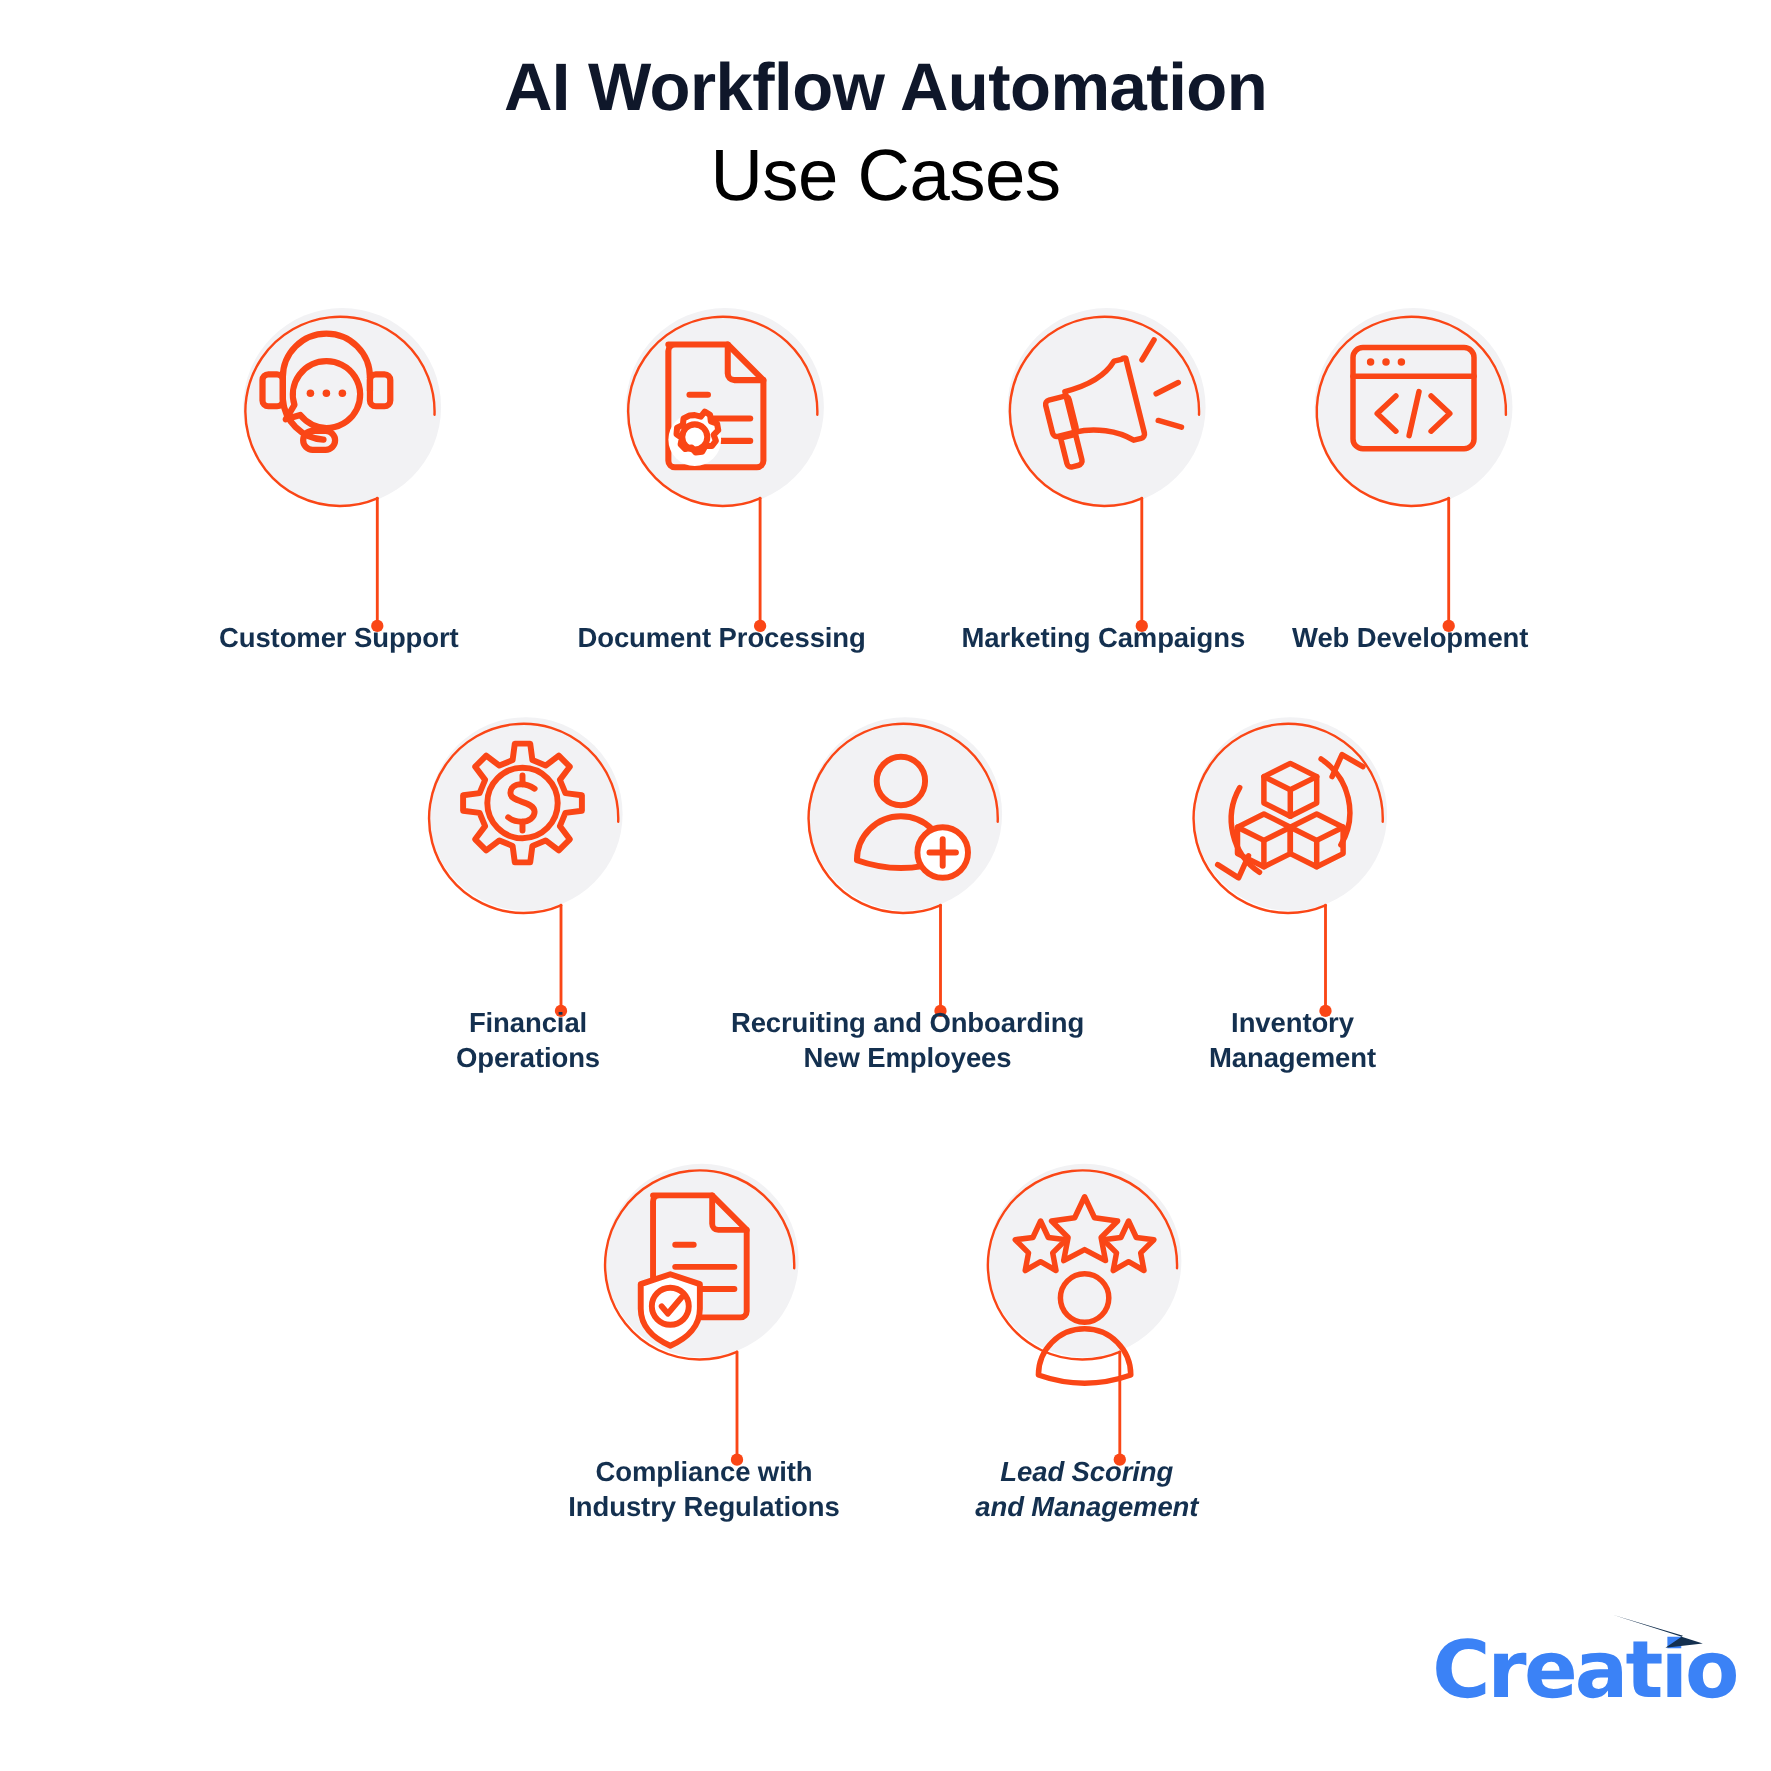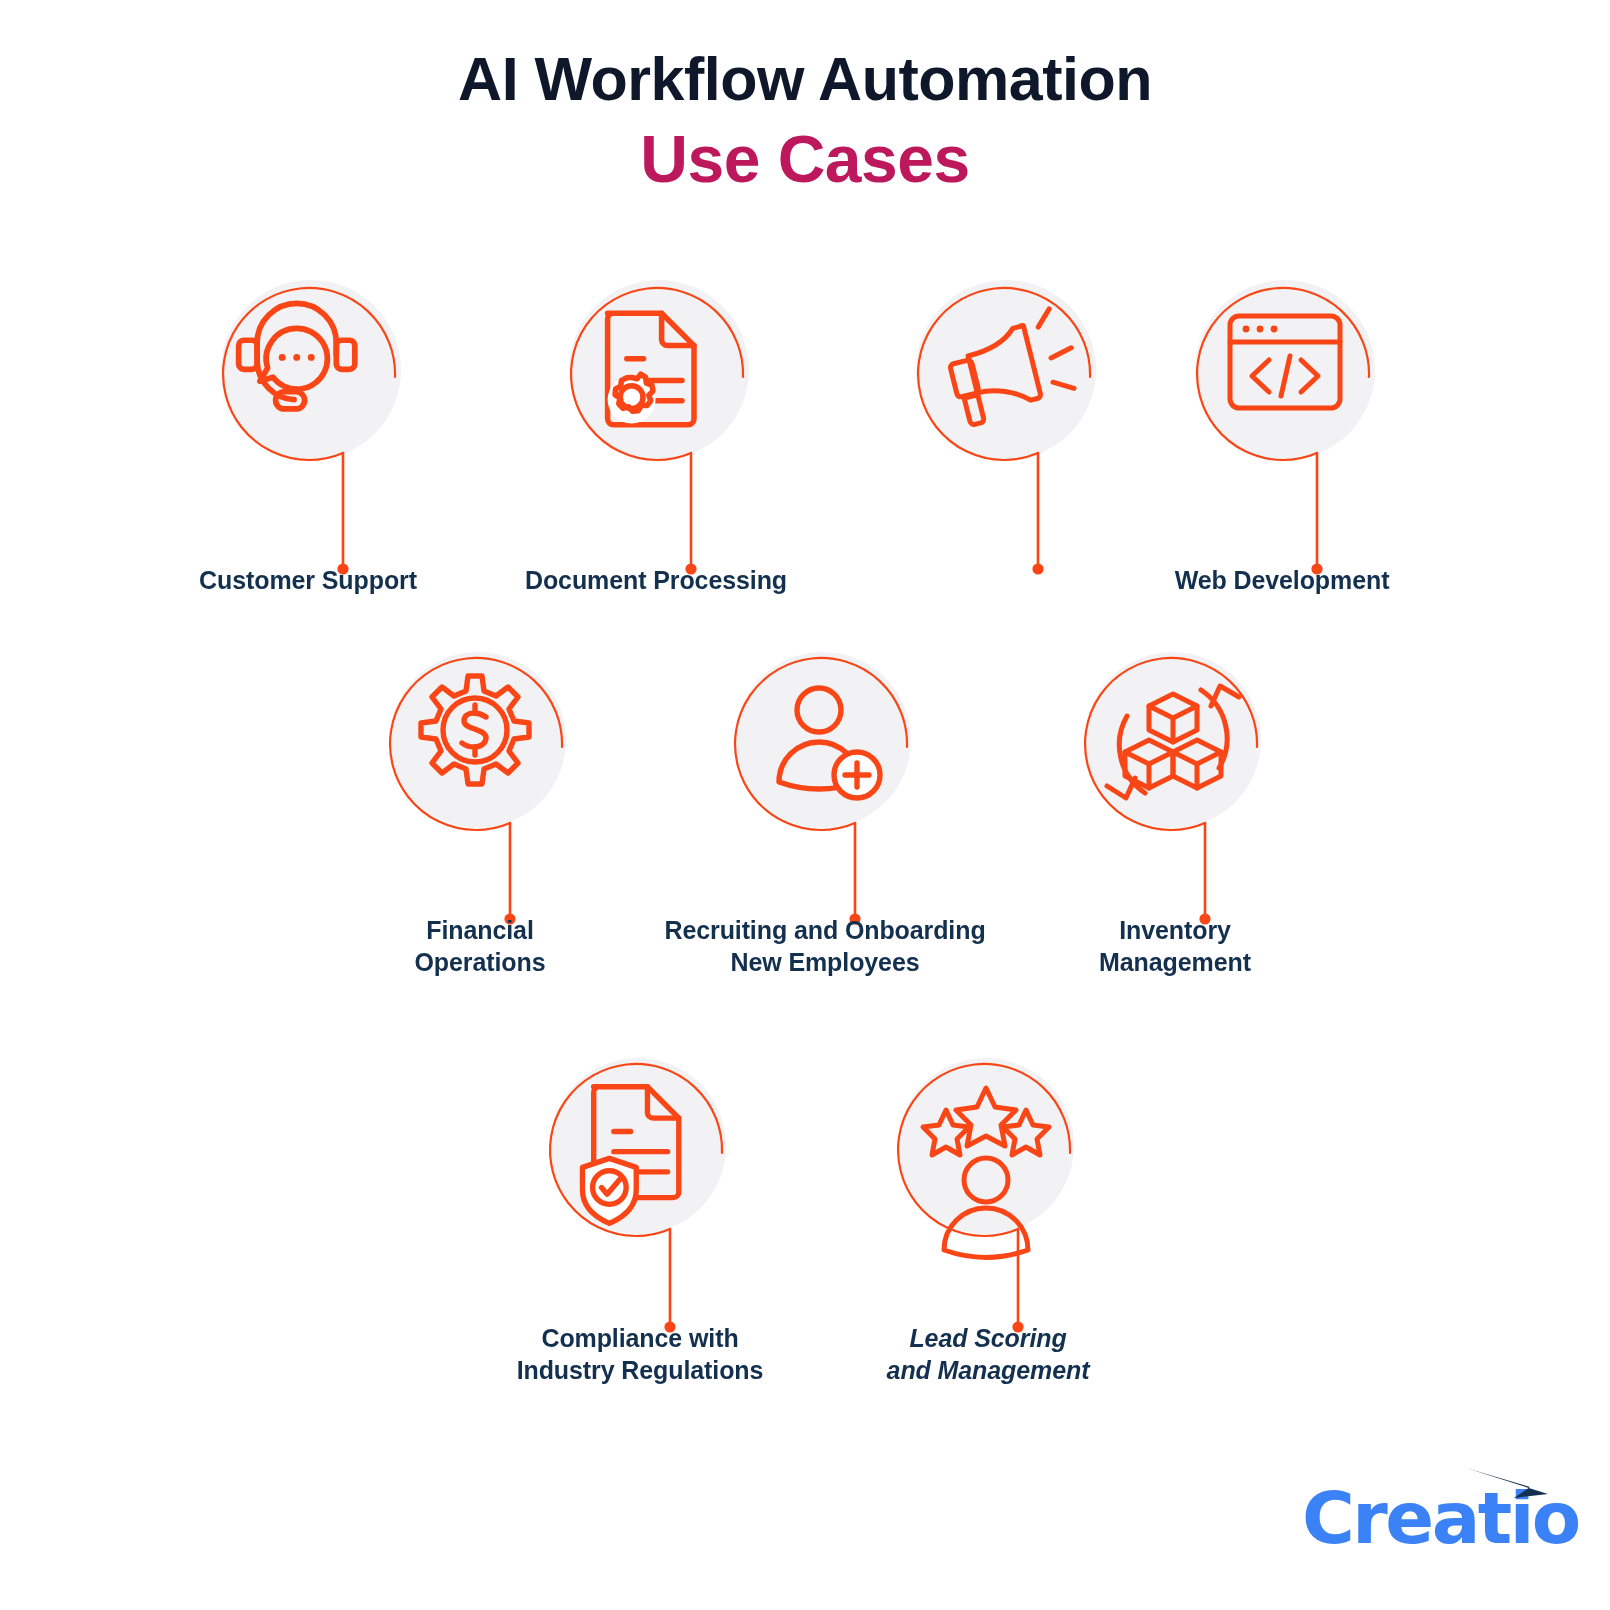--- a/index.html
+++ b/index.html
@@ -34,23 +34,23 @@
   .title-line1 {
     display: block;
     font-size: 61px;
     font-weight: 700;
     letter-spacing: -0.5px;
     color: #0f172a;
   }
   .title-line2 {
     display: block;
     font-size: 66px;
-    font-weight: 700;
+    font-weight: 400;
     letter-spacing: -0.5px;
-    color: #be185d;
+    color: #000000;
     margin-top: 16px;
   }
 
   
   .node {
     position: absolute;
   }
   .node-graphic {
     position: absolute;
     left: 0;
@@ -154,20 +154,21 @@
       <circle cx="165" cy="307" r="5.6" fill="#fa4616"></circle>
       <g transform="translate(62,50) rotate(-14 68 60)" fill="none" stroke="#fa4616" stroke-width="5" stroke-linecap="round" stroke-linejoin="round">
         <path d="M 38 40 L 38 78 C 56 78 76 86 88 98 L 95 98 A 4 4 0 0 0 99 94 L 99 24 A 4 4 0 0 0 95 24 L 88 24 C 76 36 56 40 38 40 Z" transform="translate(0,-4)"></path>
         <rect x="18" y="40" width="22" height="34" rx="4"></rect>
         <path d="M 24 76 L 38 76 L 38 100 A 4 4 0 0 1 34 104 L 28 104 A 4 4 0 0 1 24 100 Z"></path>
         <path d="M 113 25 L 128 10"></path>
         <path d="M 118 58 L 140 53"></path>
         <path d="M 114 82 L 133 93"></path>
       </g>
     </svg>
+    <div class="node-label" style="left:-60px; top:302px; width:380px;">Marketing Campaigns</div>
   </div>
 
   <div class="node" style="left:1152px; top:262px; width:260px; height:330px;">
     <svg class="node-graphic" width="260" height="330" viewBox="0 0 260 330">
       <circle cx="133" cy="108" r="90" fill="#f2f2f4"></circle>
       <path d="M 217 115 A 86 86 0 1 0 165 191" fill="none" stroke="#fa4616" stroke-width="2.2" stroke-linecap="round"></path>
       <path d="M 165 191 L 165 305" fill="none" stroke="#fa4616" stroke-width="2.6" stroke-linecap="round"></path>
       <circle cx="165" cy="307" r="5.6" fill="#fa4616"></circle>
       <g transform="translate(72,48)" fill="none" stroke="#fa4616" stroke-width="5" stroke-linecap="round" stroke-linejoin="round">
         <rect x="6" y="6" width="110" height="92" rx="9"></rect>

